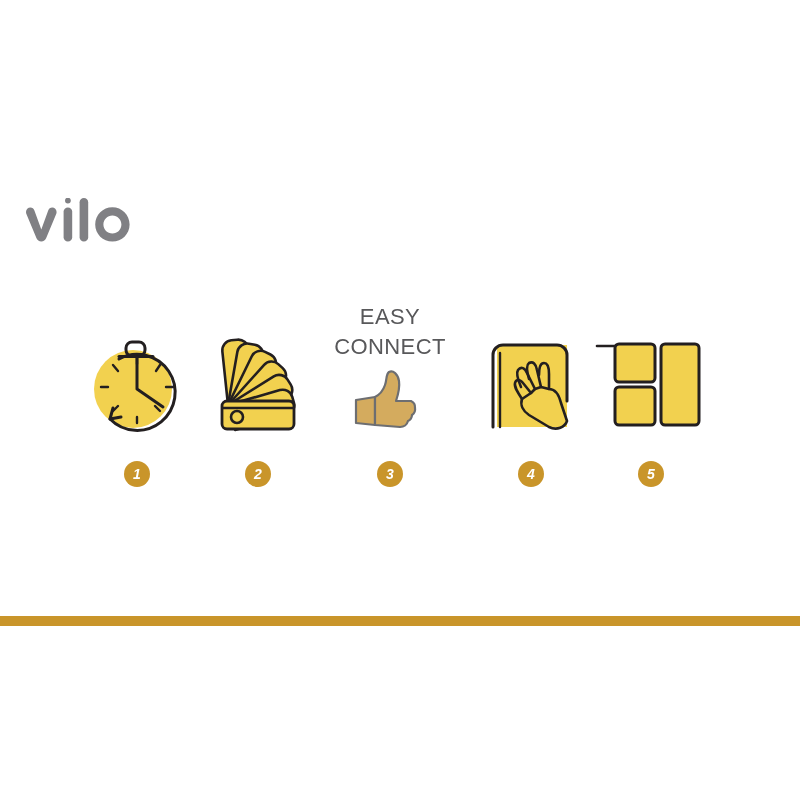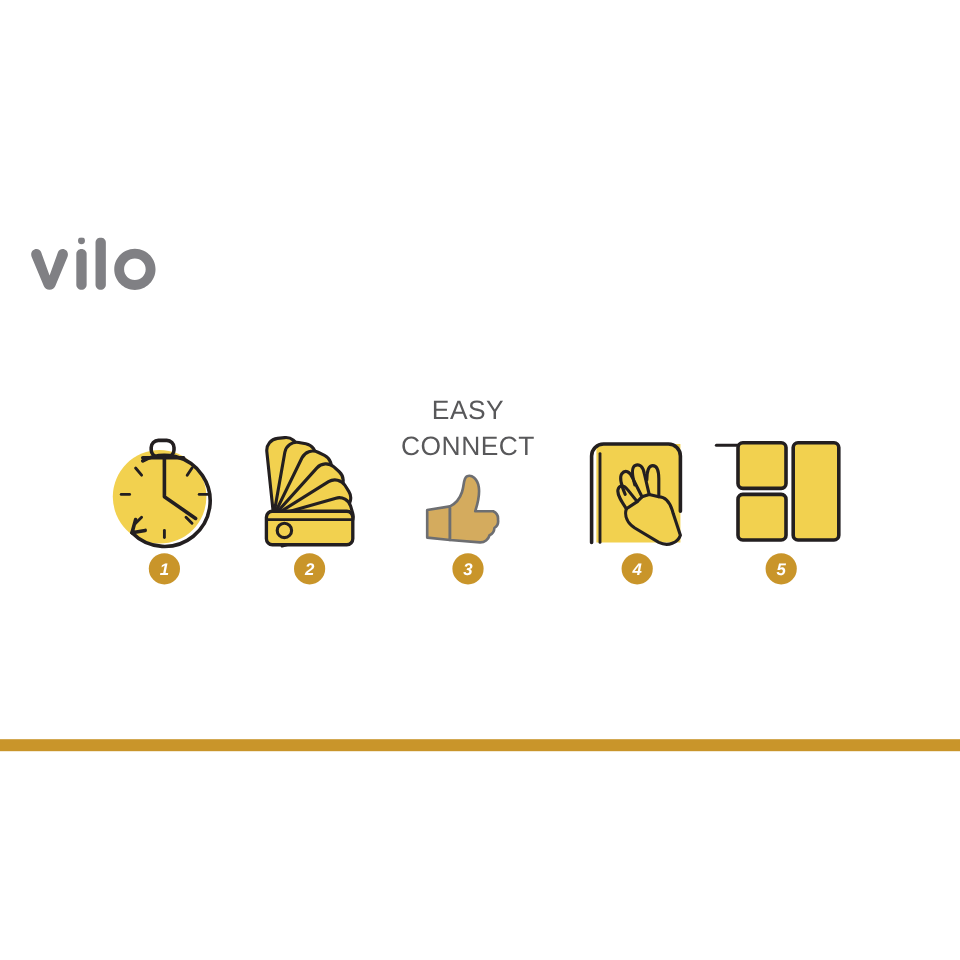--- a/index.html
+++ b/index.html
@@ -23,21 +23,21 @@
     left: 20px;
     top: 198px;
     width: 130px;
     height: 52px;
   }
 
   
   #icon-row {
     position: absolute;
     left: 0;
-    top: 317px;
+    top: 292px;
     width: 800px;
     height: 150px;
   }
   .icon-cell {
     position: absolute;
     top: 0;
     width: 120px;
     height: 150px;
   }
   .icon-art {

